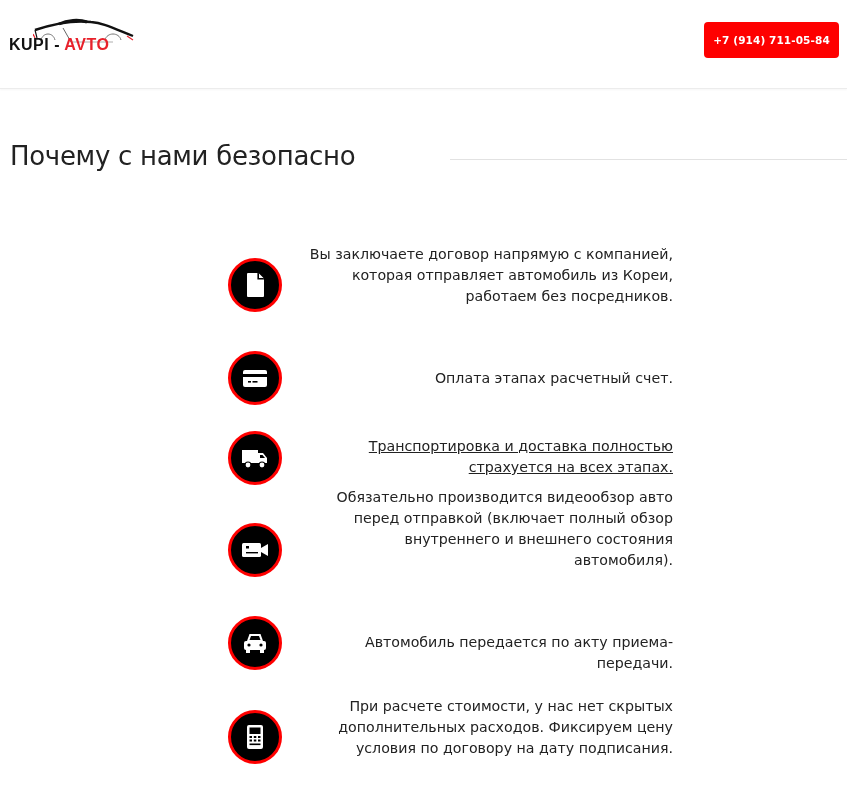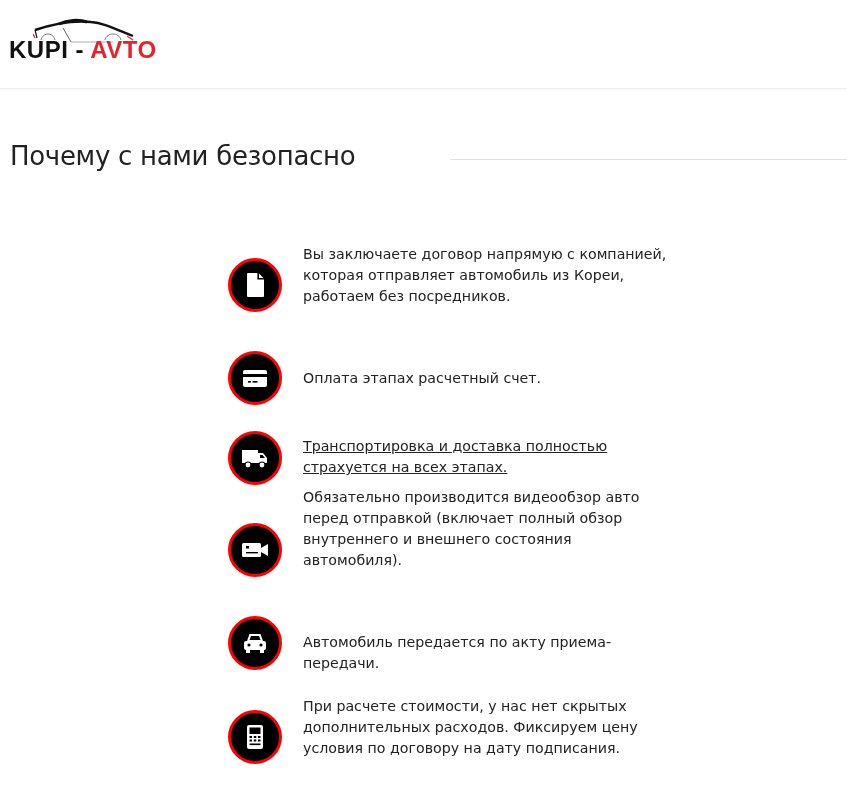--- a/index.html
+++ b/index.html
@@ -2,52 +2,53 @@
 <html><head>
 <meta charset="utf-8">
 <style>
   * { box-sizing: border-box; margin: 0; padding: 0; }
   html, body { width: 847px; height: 793px; overflow: hidden; background: #ffffff; }
   body { font-family: "DejaVu Sans", "Liberation Sans", sans-serif; color: #222222; position: relative; }
 
   .header { position: absolute; left: 0; top: 0; width: 847px; height: 89px; background: #fff; border-bottom: 1px solid #ececec; box-shadow: 0 1px 2px rgba(0,0,0,0.04); }
   .logo { position: absolute; left: 9px; top: 14px; width: 160px; height: 56px; }
   .logo-car { position: absolute; left: 24px; top: 2px; width: 112px; height: 28px; }
-  .logo-text { position: absolute; left: 0; top: 22px; font-family: "Liberation Sans", sans-serif; font-weight: 700; font-size: 24px; letter-spacing: 0.5px; white-space: nowrap; }
+  .logo-text { position: absolute; left: 0; top: 22px; font-family: "Liberation Sans", sans-serif; font-weight: 700; font-size: 16px; letter-spacing: 0.5px; white-space: nowrap; }
   .logo-text .k { color: #111111; }
   .logo-text .a { color: #e8212b; }
 
   .phone-btn { position: absolute; left: 704px; top: 22px; width: 135px; height: 36px; background: #fe0000; border-radius: 4px; color: #ffffff; font-family: "DejaVu Sans", sans-serif; font-weight: 700; font-size: 10.5px; display: flex; align-items: center; justify-content: center; letter-spacing: 0.1px; }
 
   .section-title { position: absolute; left: 10px; top: 141px; font-family: "DejaVu Sans", sans-serif; font-size: 26px; font-weight: 400; color: #222222; white-space: nowrap; letter-spacing: -0.3px; }
   .title-line { position: absolute; left: 450px; top: 159px; width: 397px; height: 1px; background: #e2e2e2; }
 
   .feature { position: absolute; left: 0; width: 847px; }
   .feature .icon { position: absolute; left: 228px; width: 54px; height: 54px; border-radius: 50%; background: #000000; border: 3px solid #ff0000; display: flex; align-items: center; justify-content: center; }
   .feature .icon svg { width: 30px; height: 30px; }
-  .feature .text { position: absolute; left: 303px; width: 370px; font-family: "DejaVu Sans", sans-serif; font-size: 14.2px; line-height: 21px; color: #222222; font-weight: 500; }
+  .feature .text { position: absolute; left: 303px; width: 370px; font-family: "DejaVu Sans", sans-serif; font-size: 14.2px; line-height: 21px; color: #222222; font-weight: 500; text-align: right; }
 </style>
 </head>
 <body>
 
 <header class="header">
   <a class="logo">
     <svg class="logo-car" viewBox="0 0 112 28">
       <path d="M2 14 C20 8, 40 4, 58 6 C70 7, 80 12, 100 20" stroke="#111" stroke-width="2.4" fill="none"></path>
       <path d="M2 14 L4 22" stroke="#111" stroke-width="1.2" fill="none"></path>
       <path d="M26 8 C34 4, 46 3, 54 6" stroke="#111" stroke-width="3" fill="none"></path>
       <path d="M30 12 L38 26" stroke="#666" stroke-width="1" fill="none"></path>
       <path d="M38 26 L80 26" stroke="#999" stroke-width="0.8" fill="none"></path>
       <path d="M8 24 C10 16, 20 16, 22 24" stroke="#777" stroke-width="1" fill="none"></path>
       <path d="M72 24 C74 16, 86 16, 88 24" stroke="#777" stroke-width="1" fill="none"></path>
       <path d="M0 18 L2 22" stroke="#e8212b" stroke-width="1.2" fill="none"></path>
       <path d="M94 20 L100 24" stroke="#e8212b" stroke-width="1.2" fill="none"></path>
     </svg>
     <span class="logo-text"><span class="k">KUPI - </span><span class="a">AVTO</span></span>
   </a>
+  <a class="phone-btn">+7 (914) 711-05-84</a>
 </header>
 
 <h2 class="section-title">Почему с нами безопасно</h2>
 <div class="title-line"></div>
 
 <div class="feature">
   <div class="icon" style="top:258px;">
     <svg viewBox="0 0 30 30">
         <path d="M8 3 H18 L24 9 V26 Q24 27 23 27 H8 Q7 27 7 26 V4 Q7 3 8 3 Z" fill="#fff"></path>
         <path d="M18 3 V9 H24" fill="#000" stroke="#000" stroke-width="1.2"></path>

